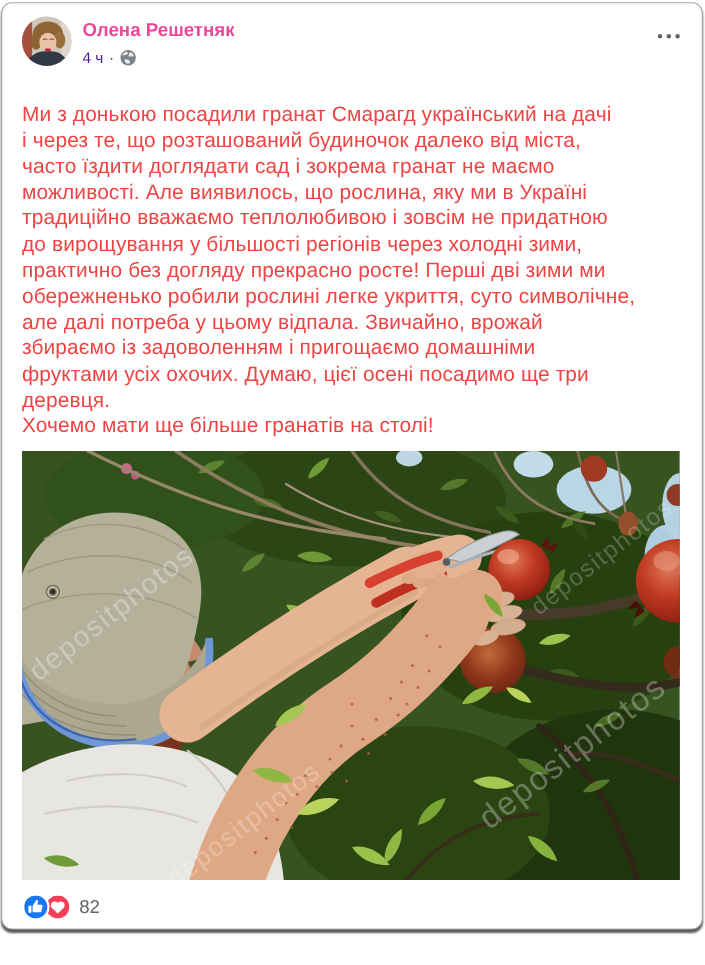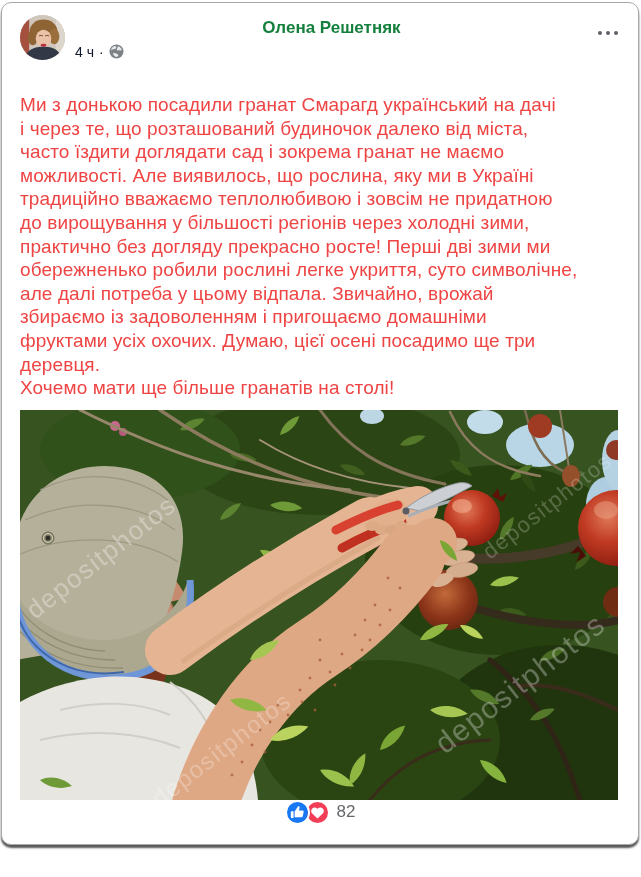--- a/index.html
+++ b/index.html
@@ -4,35 +4,35 @@
 <style>
   html,body{margin:0;padding:0;}
   body{width:641px;height:877px;background:#fff;font-family:"Liberation Sans",sans-serif;position:relative;overflow:hidden;}
   .card{position:absolute;left:1px;top:2px;width:638px;height:843px;background:#fff;
         border:1px solid #a9a9a9;border-radius:10px;box-shadow:0 3px 2px rgba(0,0,0,.65);
         box-sizing:border-box;padding:0 18px;}
   
   .header{margin-top:12px;height:48px;display:flex;align-items:flex-start;}
   .avatar{width:45px;height:45px;border-radius:50%;overflow:hidden;flex:0 0 auto;cursor:pointer;background:#cfc6bc;}
   .hmeta{margin-left:10px;flex:1;}
-  .name{font-size:17px;font-weight:bold;color:#15803d;padding-top:3px;cursor:pointer;text-align:center;}
-  .meta-row{margin-top:6px;display:flex;align-items:flex-start;gap:5px;color:#0f172a;font-size:14px;}
+  .name{font-size:17px;font-weight:bold;color:#ec4899;padding-top:3px;cursor:pointer;}
+  .meta-row{margin-top:6px;display:flex;align-items:flex-end;gap:5px;color:#4c1d95;font-size:14px;}
   .globe{width:15px;height:15px;display:inline-block;}
   .dots{display:flex;gap:4px;padding:16px 2px 10px 10px;cursor:pointer;}
   .dot{width:4px;height:4px;border-radius:50%;background:#5f6368;}
   
   .post-text{margin-top:30px;width:598px;font-size:19px;line-height:23.6px;color:#ef4444;
              white-space:pre-line;letter-spacing:.1px;}
   
   .photo{margin-top:10px;width:598px;height:390px;cursor:pointer;}
   .photo svg{display:block;}
   .wm{font-family:"Liberation Sans",sans-serif;fill:#ffffff;letter-spacing:1.5px;}
   
   .footer{height:50px;display:flex;align-items:center;justify-content:space-between;
-          font-size:17px;color:#65676b;flex-direction:column;}
+          font-size:17px;color:#65676b;}
   .reactions{display:flex;align-items:center;cursor:pointer;}
   .ricon{width:21px;height:21px;border-radius:50%;border:2px solid #fff;position:relative;}
   .ricon svg{display:block;}
   .like{z-index:2;}
   .love{margin-left:-5px;z-index:1;}
   .count{margin-left:7px;color:#65676b;}
   .meta-counts{cursor:pointer;}
 </style>
 </head>
 <body>

